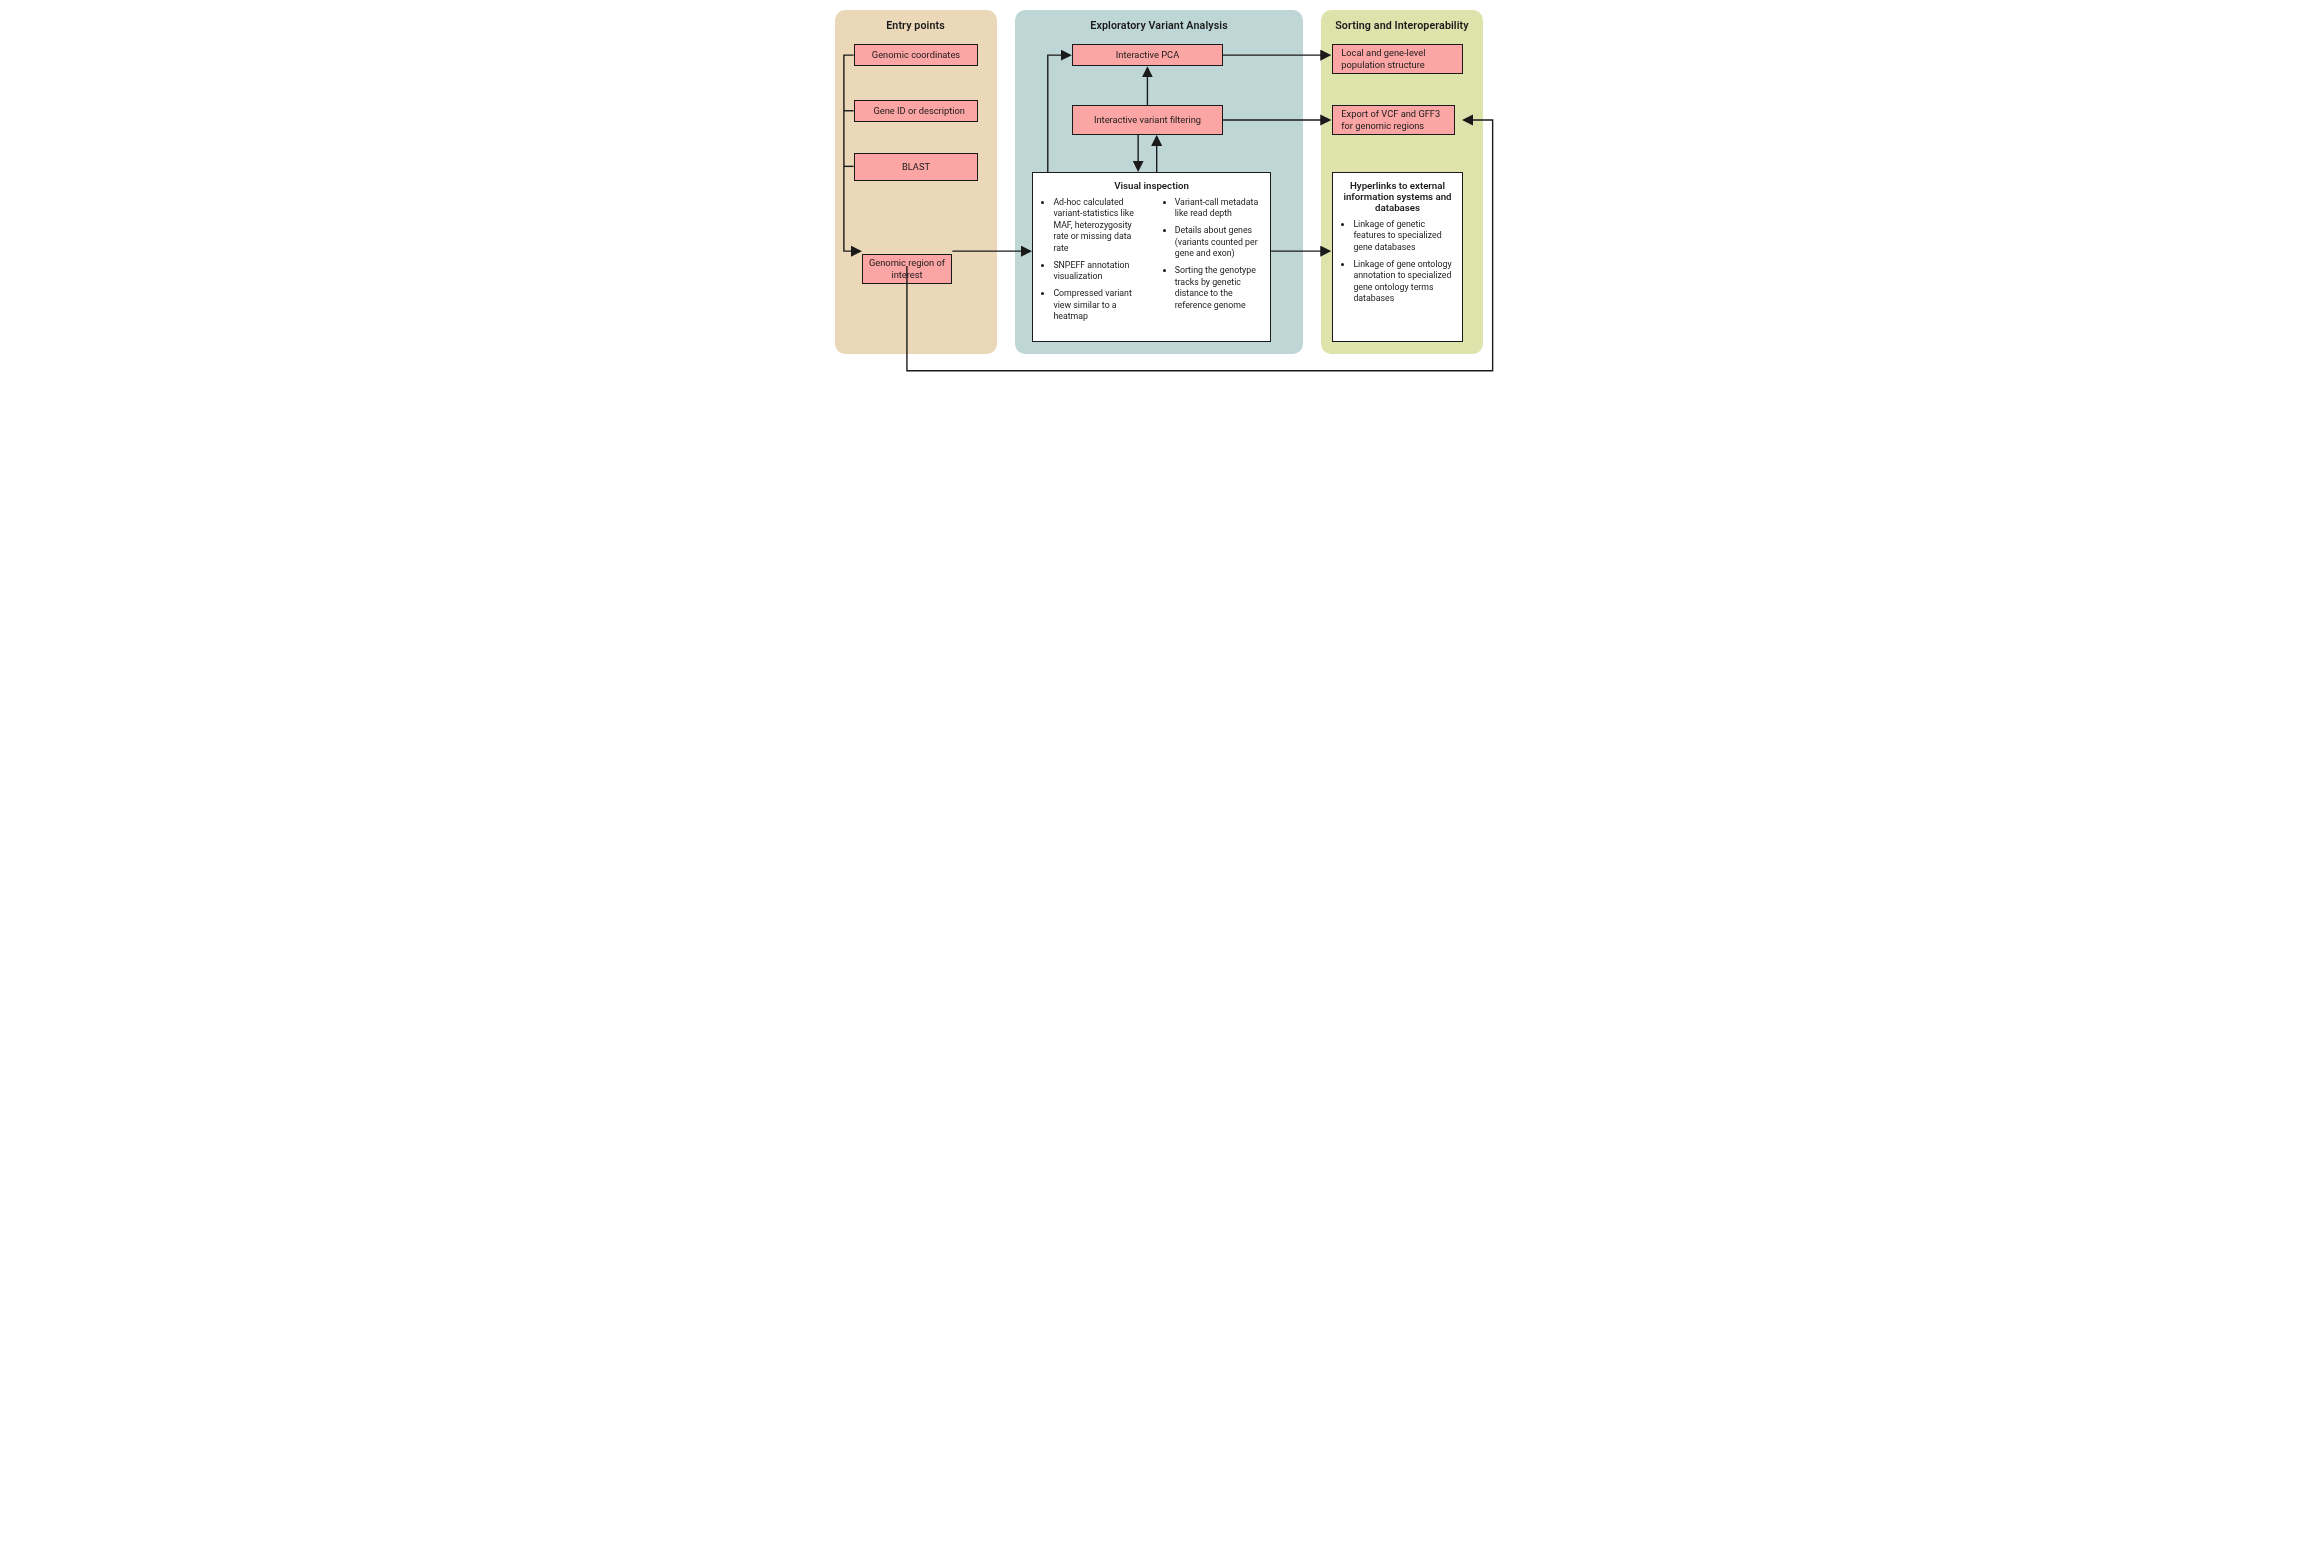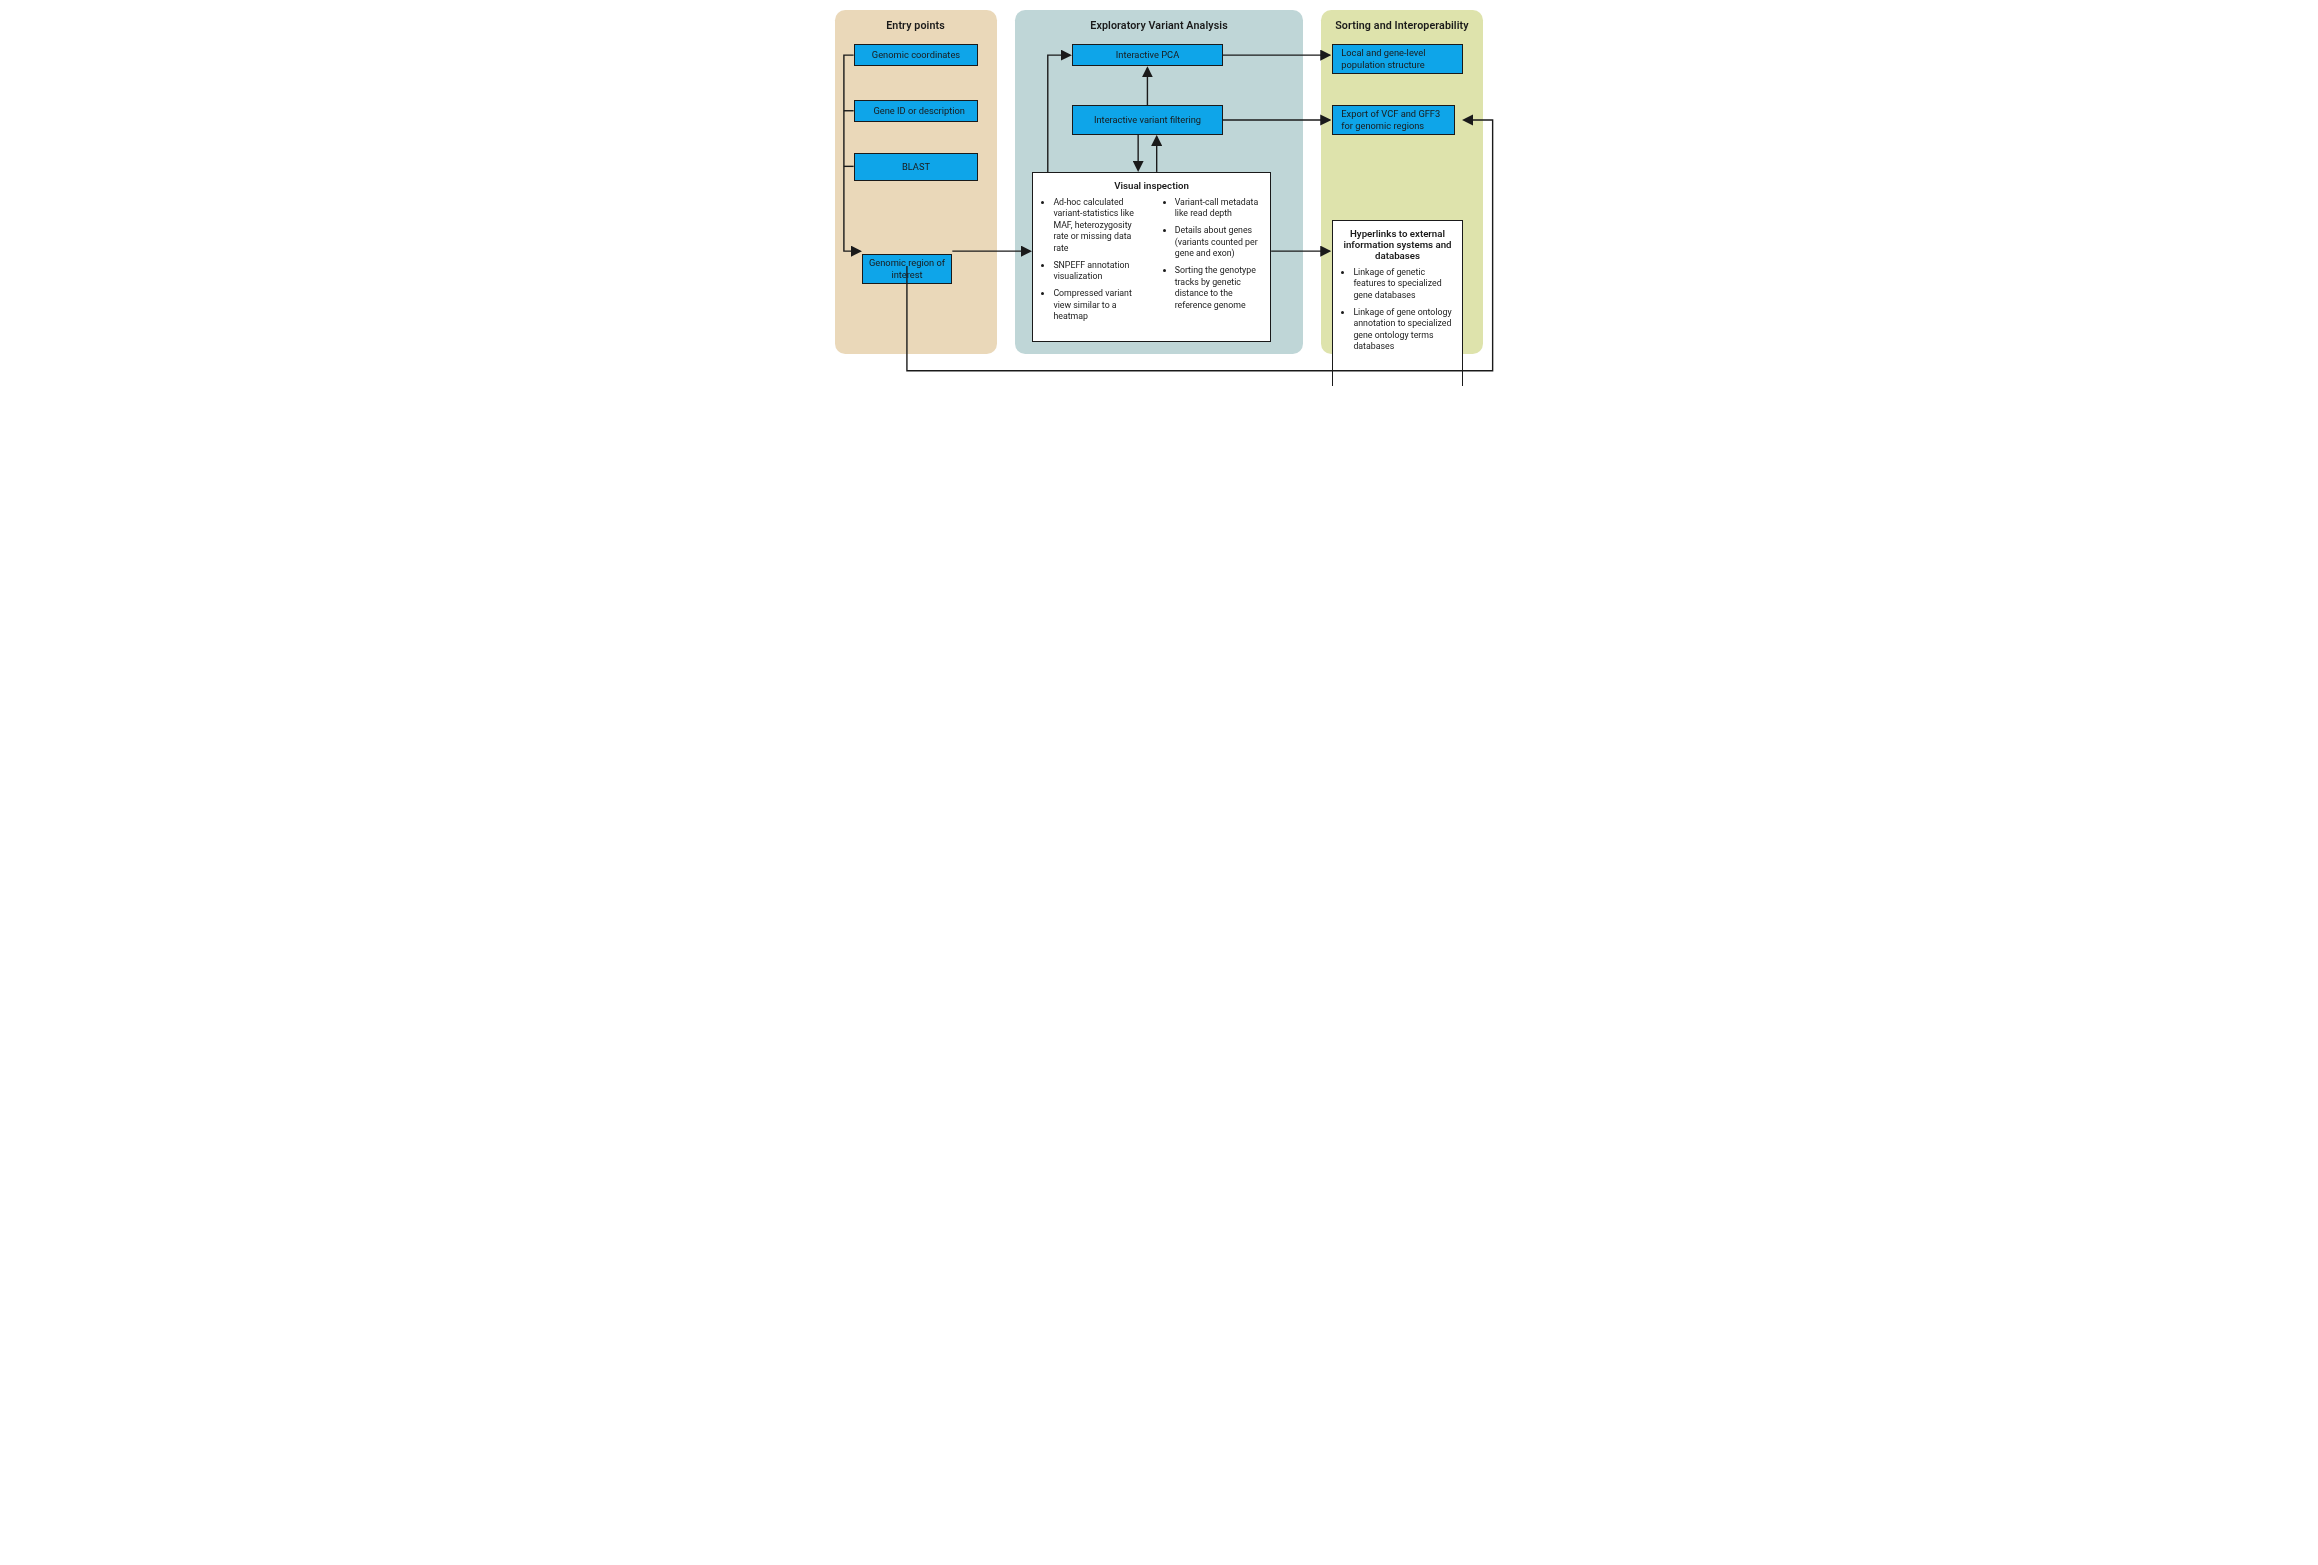--- a/index.html
+++ b/index.html
@@ -31,21 +31,21 @@
   }
   .col-title {
     text-align: center;
     font-weight: 600;
     font-size: 10.7px;
     margin: 1.9px 0 10.2px 0;
     letter-spacing: 0.1px;
   }
   .box {
     position: absolute;
-    background: #0ea5e9;
+    background: #fca5a5;
     border: 0.7px solid #1a1a1a;
     box-sizing: border-box;
     display: flex;
     align-items: center;
     justify-content: center;
     text-align: center;
     font-size: 9.3px;
     line-height: 1.25;
     padding: 2.8px 5.6px;
   }
@@ -141,21 +141,21 @@
     </div>
   </div>
 
   <div class="box left-align" style="left:516px; top:44px; width:131px; height:30px;">
     <span>Local and gene-level population structure</span>
   </div>
   <div class="box left-align" style="left:516px; top:105px; width:123px; height:30px;">
     <span>Export of VCF and GFF3 for genomic regions</span>
   </div>
 
-  <div class="big-box" style="left:516px; top:172px; width:131px; height:170px;margin-top:48px;">
+  <div class="big-box" style="left:516px; top:172px; width:131px; height:170px;">
     <div class="big-title" style="text-align:center;">Hyperlinks to external information systems and databases</div>
     <ul class="bullets" style="margin-top:2.8px;">
       <li>Linkage of genetic features to specialized gene databases</li>
       <li>Linkage of gene ontology annotation to specialized gene ontology terms databases</li>
     </ul>
   </div>
 
   <svg class="overlay" viewBox="0 0 1480 833">
     <defs>
       <marker id="arrow" viewBox="0 0 12 12" refX="10" refY="6" markerWidth="8" markerHeight="8" orient="auto-start-reverse">

